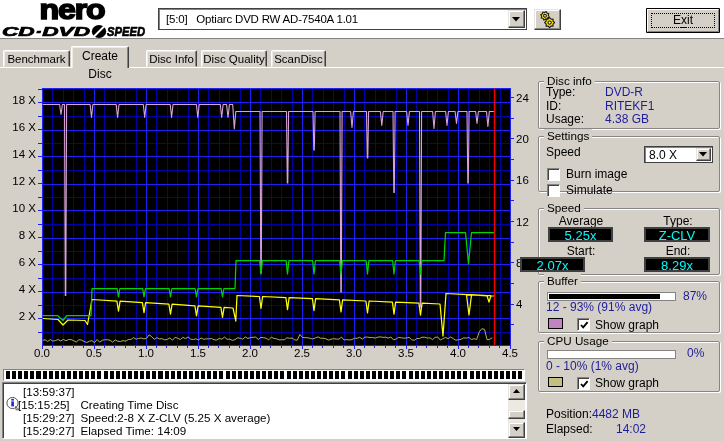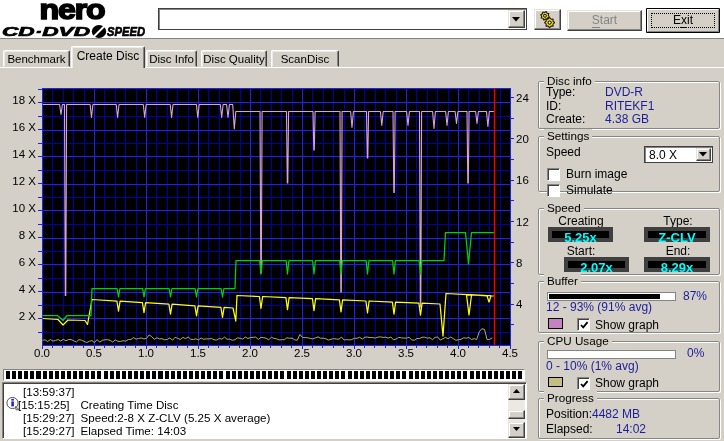--- a/index.html
+++ b/index.html
@@ -4,21 +4,21 @@
 body{width:724px;height:441px;overflow:hidden}
 #win{position:relative;width:724px;height:441px;background:#d4d0c8;
  font-family:"Liberation Sans",sans-serif;font-size:12px;color:#000}
 .abs{position:absolute}
 .sunken{background:#fff;border:1px solid;border-color:#848484 #fff #fff #848484;box-shadow:inset 1px 1px 0 #404040}
 .sunken2{background:#fff;border:1px solid #404040;box-shadow:inset 1px 1px 0 #848484}
 .btn{background:#d4d0c8;border:1px solid;border-color:#e6e4de #404040 #404040 #e6e4de;box-shadow:inset -1px -1px 0 #848484,inset 1px 1px 0 #fff;text-align:center}
 .group{position:absolute;left:538px;width:182px;border:1px solid #868686;box-shadow:inset 1px 1px 0 #fff, 1px 1px 0 #fff;border-radius:2px}
 .glabel{position:absolute;top:-8px;left:5px;background:#d4d0c8;padding:0 3px;font-size:11.7px;line-height:14px;white-space:nowrap}
 .blue{color:#1d1d99}
-.cyanbox{position:absolute;background:#000;color:#00fdfd;font-weight:bold;font-size:13px;text-align:center;border:4px solid #404040}
+.cyanbox{position:absolute;background:#000;color:#00fdfd;font-weight:normal;font-size:13px;text-align:center;border:2px solid #404040}
 .cb{position:absolute;width:13px;height:13px;background:#fff;border:1px solid;border-color:#848484 #fff #fff #848484;box-shadow:inset 1px 1px 0 #404040}
 .cb svg{position:absolute;left:1px;top:1px}
 .bar{position:absolute;left:547px;width:129px;height:9px;background:#fff;border:1px solid #848484}
 .tab{position:absolute;top:50px;height:17px;background:#d4d0c8;border:1px solid;border-color:#fff #404040 #d4d0c8 #fff;box-shadow:inset -1px 0 0 #848484,inset 1px 1px 0 #ecebe5;border-radius:2px 2px 0 0;text-align:center;font-size:11.5px;line-height:16px}
 .lbl{position:absolute;white-space:nowrap;font-size:12px;line-height:13px}
 .log{position:absolute;white-space:nowrap;font-size:11.6px;line-height:13px}
 </style></head><body>
 <div id="win">
 
 <div class="abs" style="left:0;top:0;width:724px;height:38px;background:#fff"></div>
@@ -26,49 +26,49 @@
 
 <svg class="abs" style="left:0;top:0" width="190" height="40" viewBox="0 0 190 40">
   <text x="72" y="18.5" font-family="Liberation Sans,sans-serif" font-size="28" font-weight="bold" text-anchor="middle" textLength="65" lengthAdjust="spacingAndGlyphs" stroke="#000" stroke-width="1.6" style="letter-spacing:-1px">nero</text>
   <text x="2" y="36" font-family="Liberation Sans,sans-serif" font-size="13.5" font-weight="bold" font-style="italic" textLength="88" lengthAdjust="spacingAndGlyphs" stroke="#000" stroke-width="0.7">CD·DVD</text>
   <ellipse cx="99" cy="31.5" rx="7.2" ry="6.5" fill="#000"></ellipse>
   <line x1="94" y1="36.5" x2="104" y2="26.5" stroke="#fff" stroke-width="2"></line>
   <text x="107" y="36" font-family="Liberation Sans,sans-serif" font-size="13.5" font-weight="bold" font-style="italic" textLength="38" lengthAdjust="spacingAndGlyphs" stroke="#000" stroke-width="0.7">SPEED</text>
 </svg>
 
 <div class="abs sunken2" style="left:158px;top:8px;width:369px;height:22px"></div>
+<div class="abs lbl" style="left:166px;top:13px;font-size:11.5px;letter-spacing:-0.2px">[5:0]&nbsp;&nbsp; Optiarc DVD RW AD-7540A 1.01</div>
 <div class="abs btn" style="left:508px;top:10px;width:17px;height:18px"></div>
 <svg class="abs" style="left:512px;top:17px" width="9" height="6">
       <polygon points="0,0 8,0 4,4.5" fill="#000"></polygon>
     </svg>
 
 <div class="abs btn" style="left:534px;top:9px;width:27px;height:21px"></div>
 <svg class="abs" style="left:538px;top:10px" width="20" height="20" viewBox="0 0 20 20">
   <g stroke="#1a1a1a" stroke-width="1.1" fill="#ffdf00" stroke-linejoin="round">
   <g transform="translate(7,5.8) rotate(15)">
           <path d="M0,-4.4 L1.4,-3 L3.1,-3.1 L3,-1.4 L4.4,0 L3,1.4 L3.1,3.1 L1.4,3 L0,4.4 L-1.4,3 L-3.1,3.1 L-3,1.4 L-4.4,0 L-3,-1.4 L-3.1,-3.1 L-1.4,-3 Z"></path>
           <circle r="1.4" fill="#fffbe0"></circle>
         </g>
   <g transform="translate(11.6,12.6)">
           <path d="M0,-5 L1.6,-3.4 L3.5,-3.5 L3.4,-1.6 L5,0 L3.4,1.6 L3.5,3.5 L1.6,3.4 L0,5 L-1.6,3.4 L-3.5,3.5 L-3.4,1.6 L-5,0 L-3.4,-1.6 L-3.5,-3.5 L-1.6,-3.4 Z"></path>
           <circle r="1.6" fill="#fffbe0"></circle>
         </g>
   </g>
 </svg>
 
-<div class="abs btn" style="left:567px;top:10px;width:75px;height:21px;color:#848484;line-height:19px"><span style="border-bottom:1px solid #848484">S</span>tart</div>
 <div class="abs" style="left:646px;top:8px;width:74px;height:25px;background:#000;border-radius:1px"></div>
 <div class="abs" style="left:647px;top:9px;width:72px;height:23px;background:#d4d0c8;border:1px solid;border-color:#fff #848484 #848484 #fff;text-align:center;line-height:21px"><span style="position:absolute;left:3px;top:3px;right:3px;bottom:3px;border:1px dotted #000"></span>E<span style="border-bottom:1px solid #000">x</span>it</div>
 
 <div class="tab" style="left:3px;width:67px">Benchmark</div>
 <div class="tab" style="left:146px;width:51px">Disc Info</div>
 <div class="tab" style="left:201px;width:66px">Disc Quality</div>
-<div class="tab" style="left:271px;width:68px">ScanDisc</div>
+<div class="tab" style="left:271px;width:55px">ScanDisc</div>
 <div class="abs" style="left:0;top:67px;width:724px;height:1px;background:#fff"></div>
-<div class="tab" style="left:71px;top:46px;width:74px;height:22px;line-height:18px;font-size:12px;border-bottom:none;z-index:3">Create Disc</div>
+<div class="tab" style="left:71px;top:46px;width:58px;height:22px;line-height:18px;font-size:12px;border-bottom:none;z-index:3">Create Disc</div>
 
 <div class="abs" style="left:0;top:0;width:530px;height:362px">
       <svg width="530" height="362" viewBox="0 0 530 362" style="position:absolute;left:0;top:0">
 <rect x="42.0" y="88.0" width="468.0" height="257.0" fill="#000"></rect>
 <g stroke="#0000a4" stroke-width="1" shape-rendering="crispEdges">
 <line x1="42.0" y1="332.5" x2="510.0" y2="332.5"></line>
 <line x1="42.0" y1="305.5" x2="510.0" y2="305.5"></line>
 <line x1="42.0" y1="278.5" x2="510.0" y2="278.5"></line>
 <line x1="42.0" y1="251.5" x2="510.0" y2="251.5"></line>
 <line x1="42.0" y1="224.5" x2="510.0" y2="224.5"></line>
@@ -258,21 +258,21 @@
  <div style="position:absolute;left:2px;top:1px;right:2px;bottom:1px;background:repeating-linear-gradient(90deg,#000 0,#000 4px,#fff 4px,#fff 6.1px)"></div>
 </div>
 
 <div class="abs sunken" style="left:2px;top:382px;width:525px;height:57px"></div>
 <div class="abs log" style="left:23px;top:385px">[13:59:37]</div>
 <div class="abs log" style="left:18px;top:398px">[15:15:25]</div>
 <div class="abs log" style="left:80.5px;top:398px">Creating Time Disc</div>
 <div class="abs log" style="left:23px;top:411px">[15:29:27]</div>
 <div class="abs log" style="left:80.5px;top:411px">Speed:2-8 X Z-CLV (5.25 X average)</div>
 <div class="abs log" style="left:23px;top:424px">[15:29:27]</div>
-<div class="abs log" style="left:80.5px;top:424px">Elapsed Time: 14:03</div>
+<div class="abs log" style="left:80.5px;top:424px">Elapsed Time: 14:09</div>
 <svg class="abs" style="left:5px;top:396px" width="16" height="15" viewBox="0 0 16 15">
  <circle cx="7.5" cy="7" r="5.6" fill="#fff" stroke="#555" stroke-width="1"></circle>
  <rect x="6.3" y="2.8" width="2.6" height="1.8" fill="#2222cc"></rect>
  <rect x="6.3" y="5.4" width="2.6" height="5" fill="#2222cc"></rect>
  <path d="M10.5,10.5 L14,13.5 L11,14 Z" fill="#d0d0d0" stroke="#444" stroke-width="0.7"></path>
 </svg>
 
 <div class="abs" style="left:508px;top:383.5px;width:17px;height:54px;background:#ece9e2"></div>
 <div class="abs btn" style="left:508px;top:383.5px;width:17px;height:16px"></div>
 <svg class="abs" style="left:513px;top:389px" width="8" height="5">
@@ -284,21 +284,21 @@
     </svg>
 <div class="abs btn" style="left:508px;top:410px;width:17px;height:9px"></div>
 
 <div class="group" style="top:81px;height:48px">
       <span class="glabel">Disc info</span>
     </div>
 <div class="lbl" style="left:546px;top:86px">Type:</div>
     <div class="lbl blue" style="left:605px;top:86px">DVD-R</div>
 <div class="lbl" style="left:546px;top:99.5px">ID:</div>
     <div class="lbl blue" style="left:605px;top:99.5px">RITEKF1</div>
-<div class="lbl" style="left:546px;top:113px">Create:</div>
+<div class="lbl" style="left:546px;top:113px">Usage:</div>
     <div class="lbl blue" style="left:605px;top:113px">4.38 GB</div>
 
 <div class="group" style="top:136px;height:56px">
       <span class="glabel">Settings</span>
     </div>
 <div class="lbl" style="left:546px;top:146px">Speed</div>
 <div class="abs sunken2" style="left:644px;top:146px;width:69px;height:17px"></div>
 <div class="lbl" style="left:649px;top:149px">8.0 X</div>
 <div class="abs btn" style="left:696px;top:148px;width:15px;height:13px"></div>
 <svg class="abs" style="left:699px;top:152px" width="9" height="6">
@@ -306,34 +306,34 @@
     </svg>
 <div class="cb" style="left:547px;top:167.5px"></div>
 <div class="lbl" style="left:566px;top:168px">Burn image</div>
 <div class="cb" style="left:547px;top:183.5px"></div>
 <div class="lbl" style="left:566px;top:184px">Simulate</div>
 
 <div class="group" style="top:208px;height:67px">
       <span class="glabel">Speed</span>
     </div>
 <div class="lbl" style="left:580px;top:214.5px;width:2px;text-align:center;display:flex;justify-content:center">
-      <span style="white-space:nowrap">Creating</span>
+      <span style="white-space:nowrap">Average</span>
     </div>
 <div class="lbl" style="left:677px;top:214.5px;display:flex;justify-content:center;width:2px">
       <span style="white-space:nowrap">Type:</span>
     </div>
 <div class="cyanbox" style="left:548px;top:227px;width:65px;height:15px;line-height:13px">5.25x</div>
 <div class="cyanbox" style="left:644px;top:227px;width:66px;height:15px;line-height:13px">Z-CLV</div>
 <div class="lbl" style="left:580px;top:244.5px;display:flex;justify-content:center;width:2px">
       <span style="white-space:nowrap">Start:</span>
     </div>
 <div class="lbl" style="left:677px;top:244.5px;display:flex;justify-content:center;width:2px">
       <span style="white-space:nowrap">End:</span>
     </div>
-<div class="cyanbox" style="left:564px;top:257px;width:65px;height:15px;line-height:13px">2.07x</div>
+<div class="cyanbox" style="left:520px;top:257px;width:65px;height:15px;line-height:13px">2.07x</div>
 <div class="cyanbox" style="left:644px;top:257px;width:66px;height:15px;line-height:13px">8.29x</div>
 
 <div class="group" style="top:281px;height:52px">
       <span class="glabel">Buffer</span>
     </div>
 <div class="bar" style="top:292px">
       <div style="position:absolute;left:1px;top:1px;width:111px;height:5px;background:#000"></div>
     </div>
 <div class="lbl blue" style="left:683px;top:290px">87%</div>
 <div class="lbl blue" style="left:546px;top:300.5px">12 - 93% (91% avg)</div>
@@ -352,20 +352,17 @@
 <div class="lbl blue" style="left:687px;top:347px">0%</div>
 <div class="lbl blue" style="left:546px;top:360px">0 - 10% (1% avg)</div>
 <div class="abs" style="left:548px;top:376.5px;width:15px;height:10.5px;background:#c3bf81;border:1px solid #000"></div>
 <div class="cb" style="left:577px;top:376.5px">
       <svg width="11" height="11" viewBox="0 0 11 11">
         <path d="M2,5 L4.2,7.4 L8.6,2.2" fill="none" stroke="#000" stroke-width="1.8"></path>
       </svg>
     </div>
 <div class="lbl" style="left:595px;top:377px">Show graph</div>
 
-<div class="group" style="top:398px;height:41px">
-      <span class="glabel">Progress</span>
-    </div>
 <div class="lbl" style="left:546px;top:408px">Position:</div>
     <div class="lbl blue" style="left:592px;top:408px">4482 MB</div>
 <div class="lbl" style="left:546px;top:422.5px">Elapsed:</div>
     <div class="lbl blue" style="left:616px;top:422.5px">14:02</div>
 
 </div>
 </body></html>

